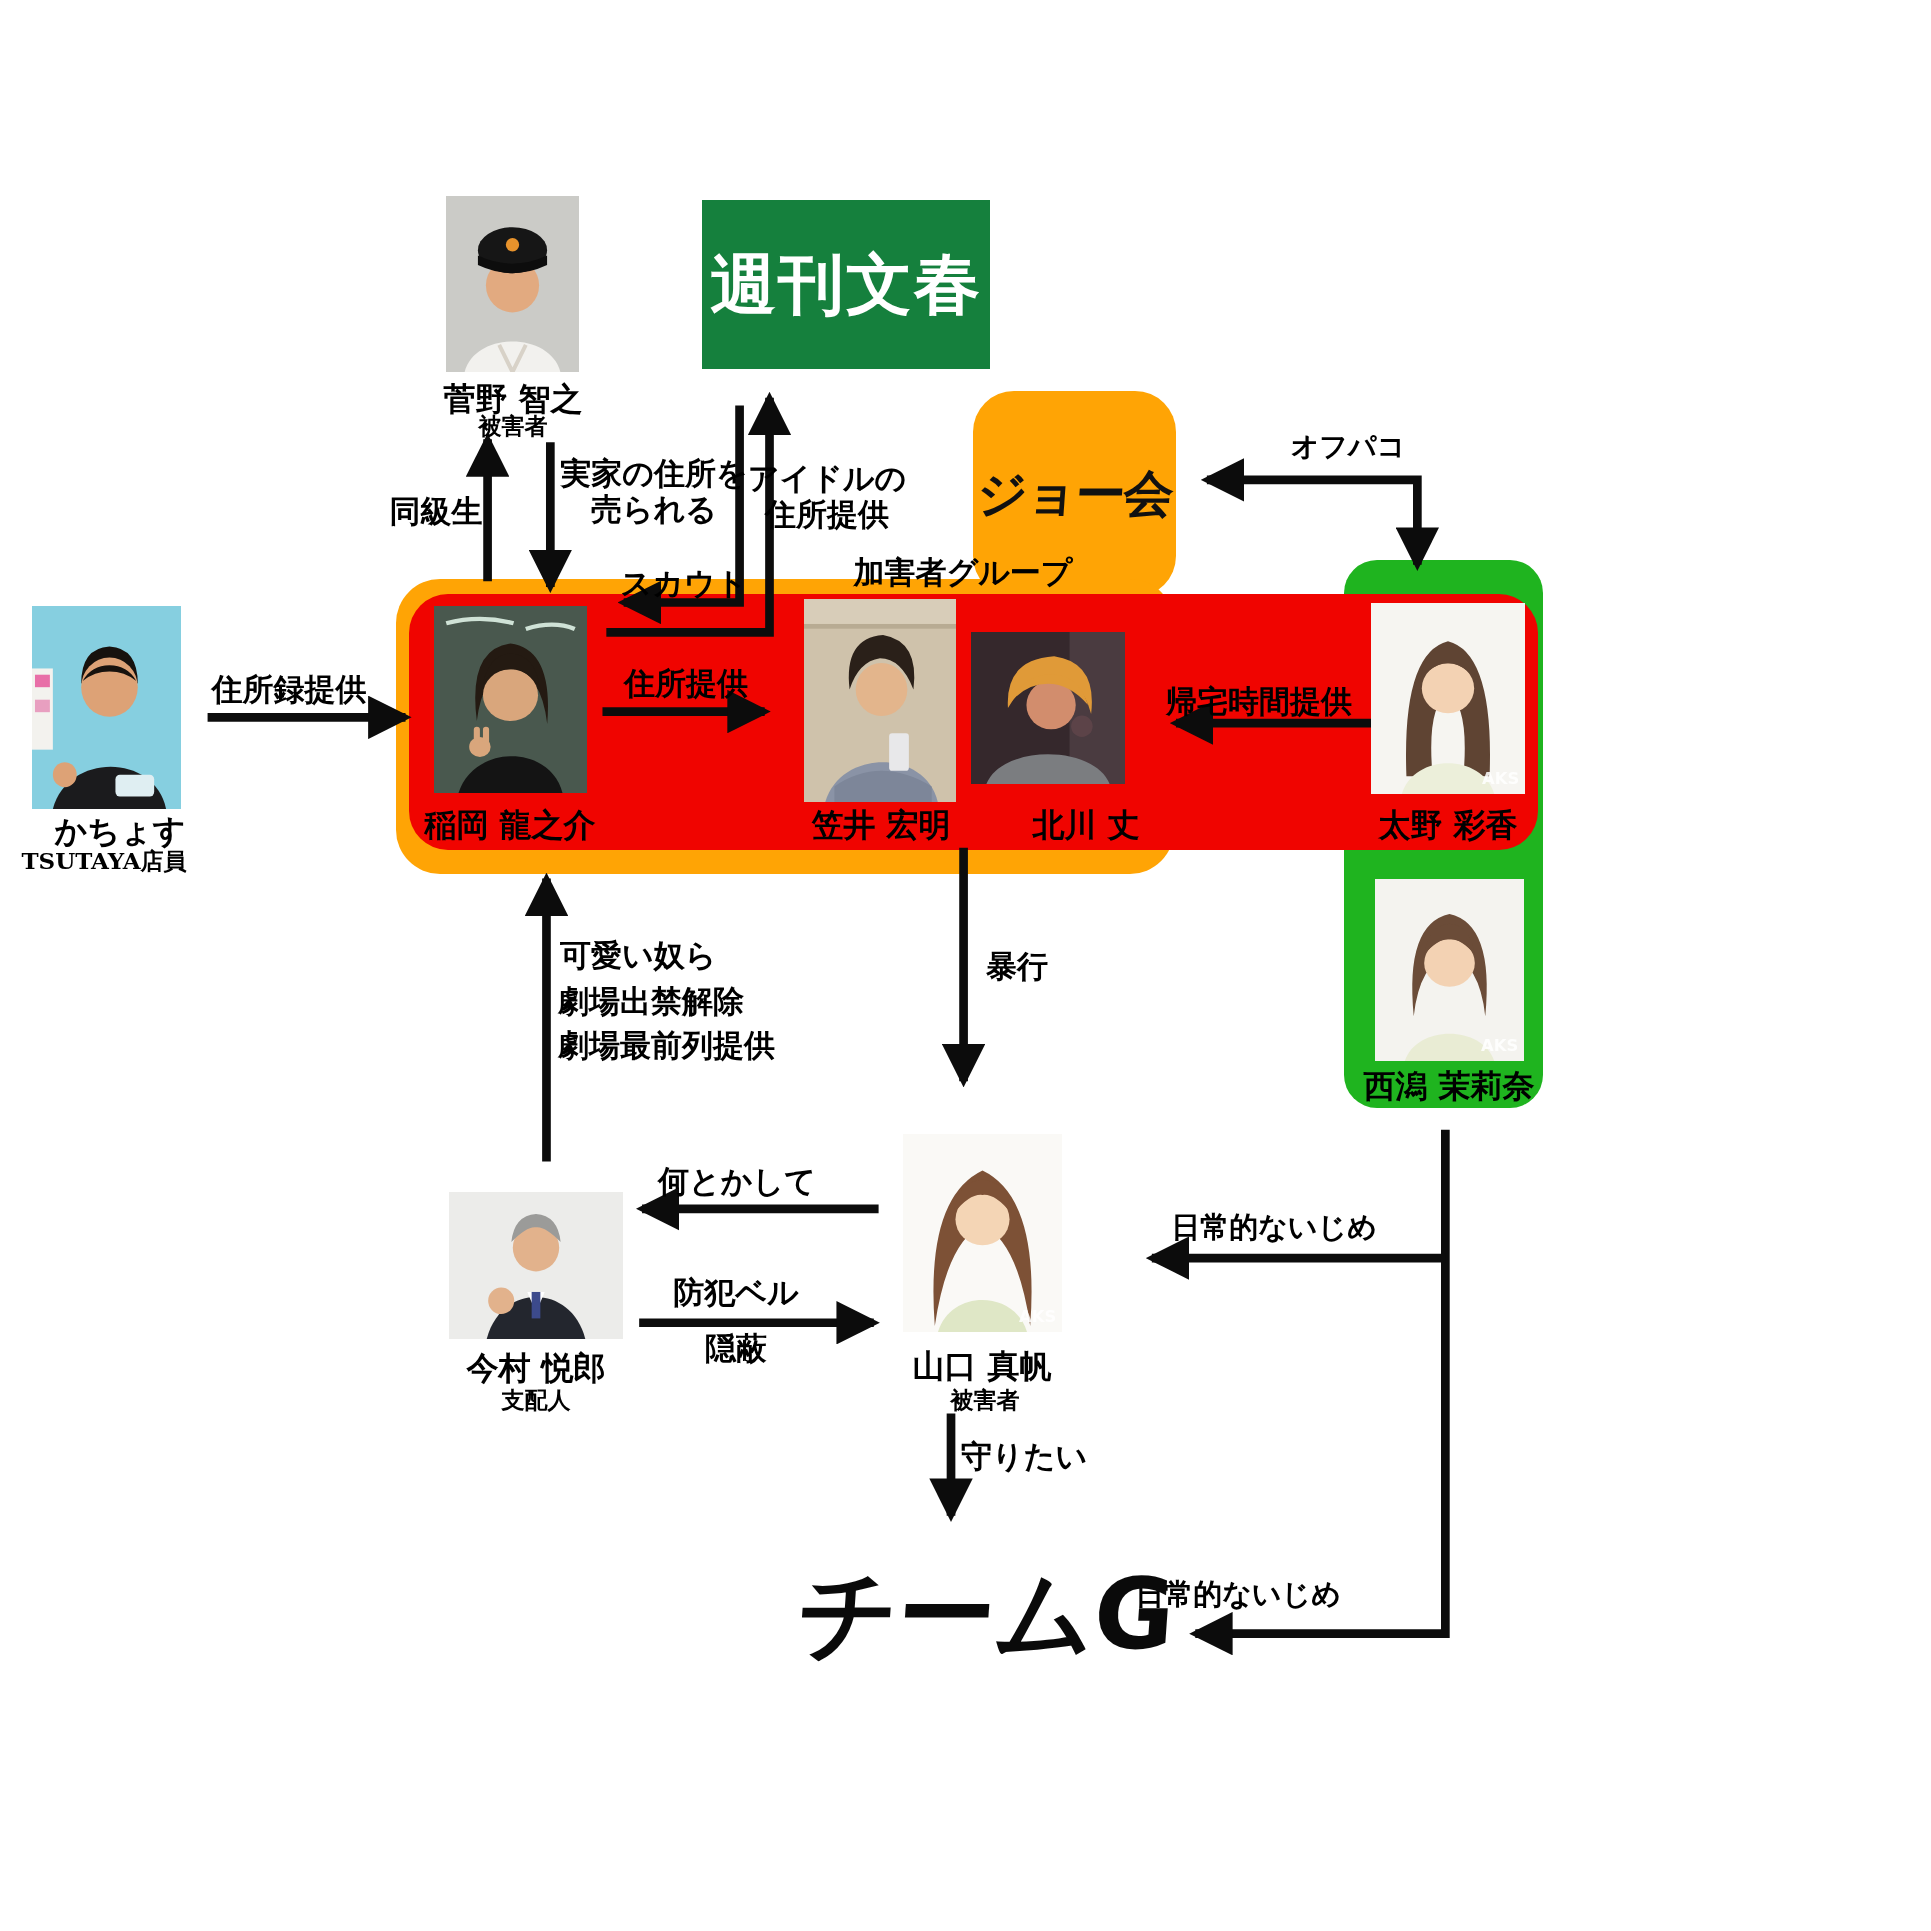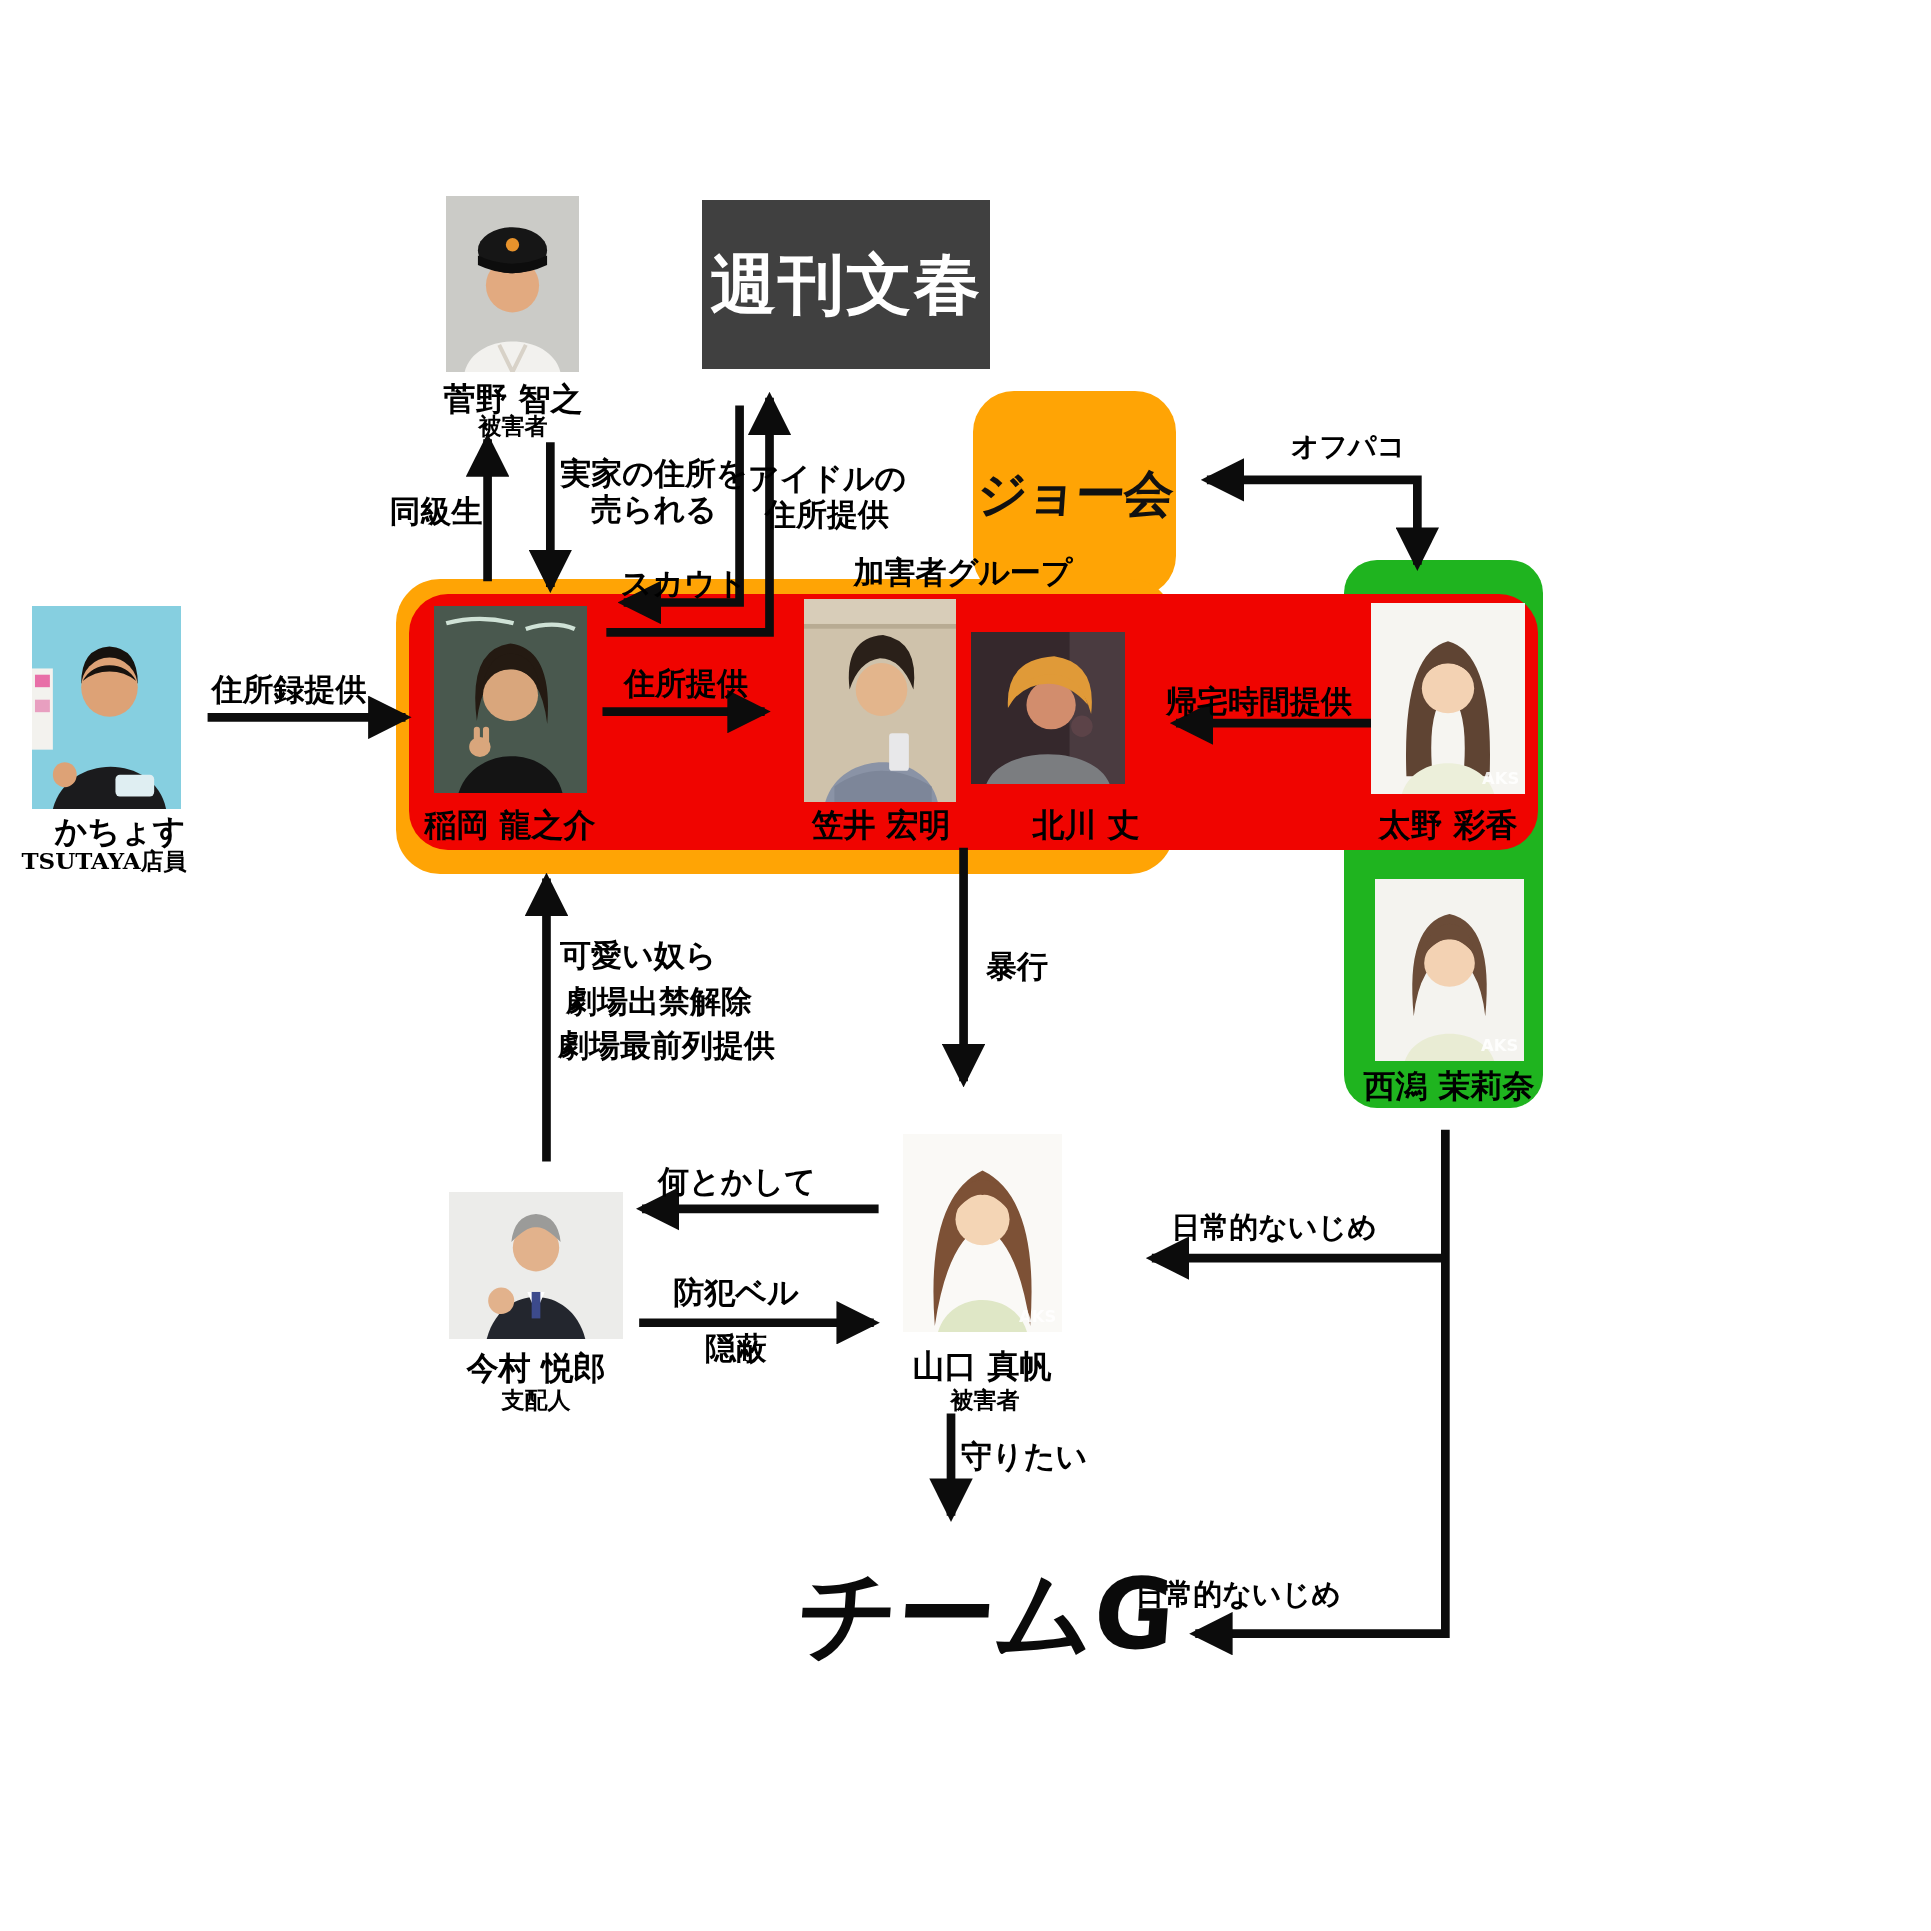--- a/index.html
+++ b/index.html
@@ -1,19 +1,19 @@
 <!DOCTYPE html>
 <html><head>
 <meta charset="utf-8">
 <style>
   html,body{margin:0;padding:0;background:#ffffff;}
   #canvas{position:relative;width:1931px;height:1931px;background:#ffffff;overflow:hidden;
           font-family:"DejaVu Sans","Liberation Sans",sans-serif;}
   .box{position:absolute;z-index:1;}
-  .box-bunshun{left:702px;top:200px;width:288px;height:169px;background:#404040;
+  .box-bunshun{left:702px;top:200px;width:288px;height:169px;background:#15803d;
                display:flex;align-items:center;justify-content:center;}
   .bunshun-text{color:#ffffff;font-family:"DejaVu Serif","Liberation Serif",serif;
                 font-weight:bold;font-size:66px;letter-spacing:1.9px;white-space:nowrap;}
   .box-joekai{left:973px;top:391px;width:203px;height:206px;background:#ffa405;border-radius:41px;
               display:flex;align-items:center;justify-content:center;}
   .joekai-text{color:#111;font-weight:bold;font-size:50px;letter-spacing:-1.9px;white-space:nowrap;
                transform:skewX(-4deg);}
   .box-orange-frame{left:396px;top:579px;width:778px;height:295px;background:#ffa405;border-radius:44px;}
   .box-green{left:1344px;top:560px;width:199px;height:548px;background:#1fb41f;border-radius:33px;}
   .box-red{left:409px;top:594px;width:1129px;height:256px;background:#f00400;border-radius:39px;z-index:2;}
@@ -214,21 +214,21 @@
     <span style="display:block;">住所提供</span>
   </div>
 
   <div class="lbl c" style="left:684px;top:566px;">スカウト</div>
   <div class="lbl c" style="left:289px;top:672px;">住所録提供</div>
   <div class="lbl c" style="left:686px;top:666px;">住所提供</div>
   <div class="lbl c" style="left:1259px;top:660px;margin-top:24px;">帰宅時間提供</div>
   <div class="lbl c" style="left:1348px;top:431px;font-size:28px;">オフパコ</div>
 
   <div class="lbl" style="left:560px;top:938px;">可愛い奴ら</div>
-  <div class="lbl" style="left:558px;top:984px;margin-left:8px;">劇場出禁解除</div>
+  <div class="lbl" style="left:558px;top:984px;">劇場出禁解除</div>
   <div class="lbl" style="left:558px;top:1028px;">劇場最前列提供</div>
 
   <div class="lbl" style="left:986px;top:949px;">暴行</div>
 
   <div class="lbl c" style="left:737px;top:1164px;">何とかして</div>
   <div class="lbl c" style="left:736px;top:1275px;">防犯ベル</div>
   <div class="lbl c" style="left:736px;top:1331px;">隠蔽</div>
 
   <div class="lbl c" style="left:1274px;top:1211px;font-size:29px;">日常的ないじめ</div>
   <div class="lbl" style="left:961px;top:1441px;font-family:Liberation Mono, monospace;">守りたい</div>

